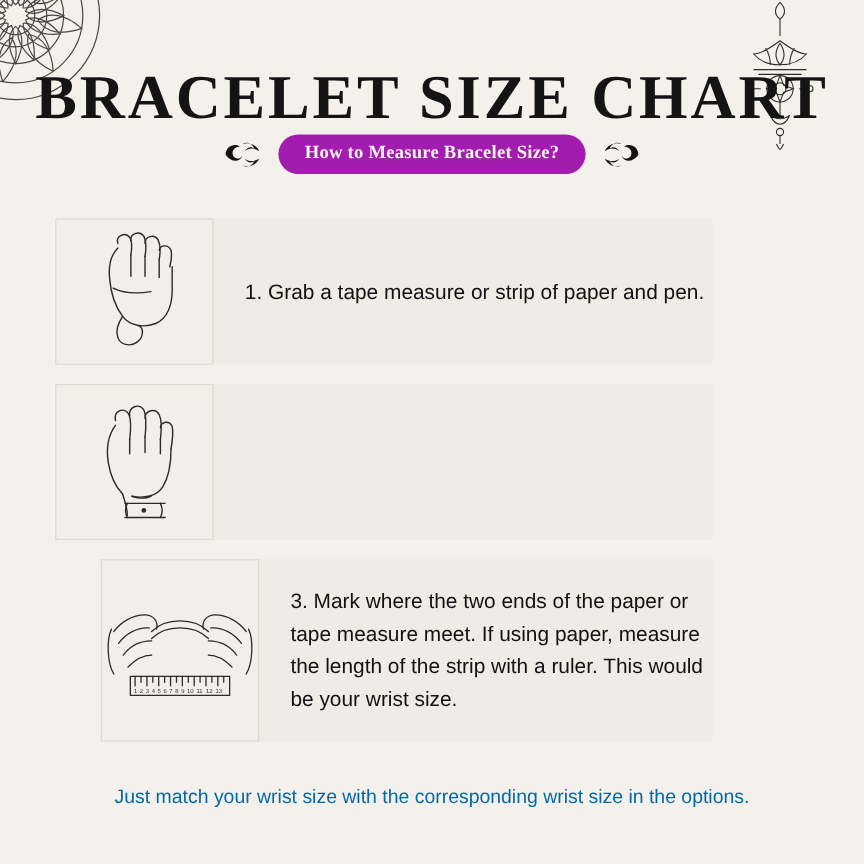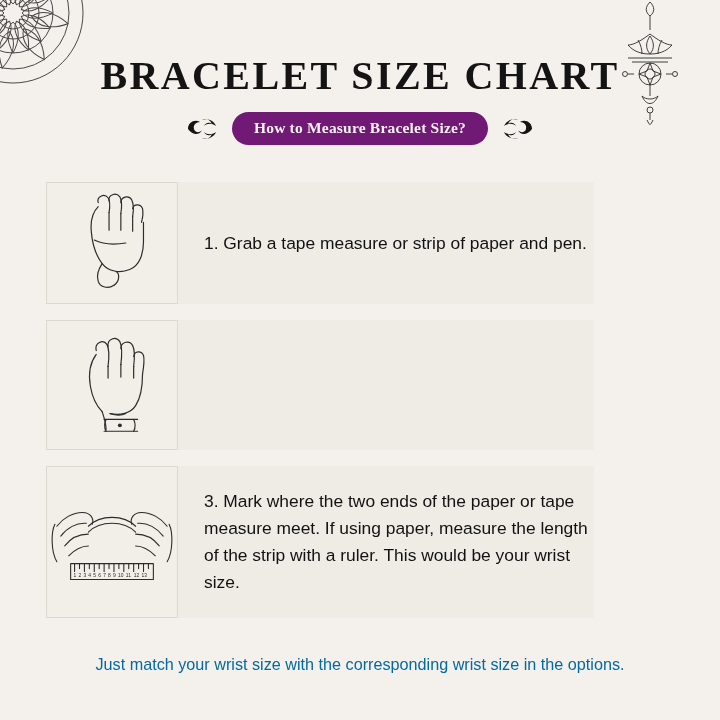--- a/index.html
+++ b/index.html
@@ -36,38 +36,38 @@
   }
 
   
   .title {
     position: absolute;
     top: 52px;
     left: 0;
     width: 720px;
     text-align: center;
     font-family: "Liberation Serif", serif;
-    font-size: 40px;
+    font-size: 52px;
     font-weight: 700;
     letter-spacing: 2.4px;
     color: #141414;
   }
 
   .subtitle-row {
     position: absolute;
     top: 112px;
     left: 0;
     width: 720px;
     display: flex;
     align-items: center;
     justify-content: center;
     gap: 12px;
   }
   .subtitle-pill {
-    background: #701a75;
+    background: #a21caf;
     color: #f6f3ee;
     font-family: "Liberation Serif", serif;
     font-weight: 700;
     font-size: 15.5px;
     letter-spacing: 0.2px;
     padding: 7px 22px 8px 22px;
     border-radius: 18px;
     white-space: nowrap;
   }
   .flourish {
@@ -112,21 +112,21 @@
     flex: 1;
     display: flex;
     align-items: center;
     padding: 0 36px 0 26px;
     font-size: 17.4px;
     line-height: 1.55;
     color: #121212;
   }
   .step-1 { height: 122px; }
   .step-2 { height: 130px; }
-  .step-3 { height: 152px; }
+  .step-3 { height: 152px; margin-left: 38px; }
 
   .footer-note {
     position: absolute;
     left: 0;
     top: 655px;
     width: 720px;
     text-align: center;
     font-size: 16.2px;
     color: #0369a1;
   }

